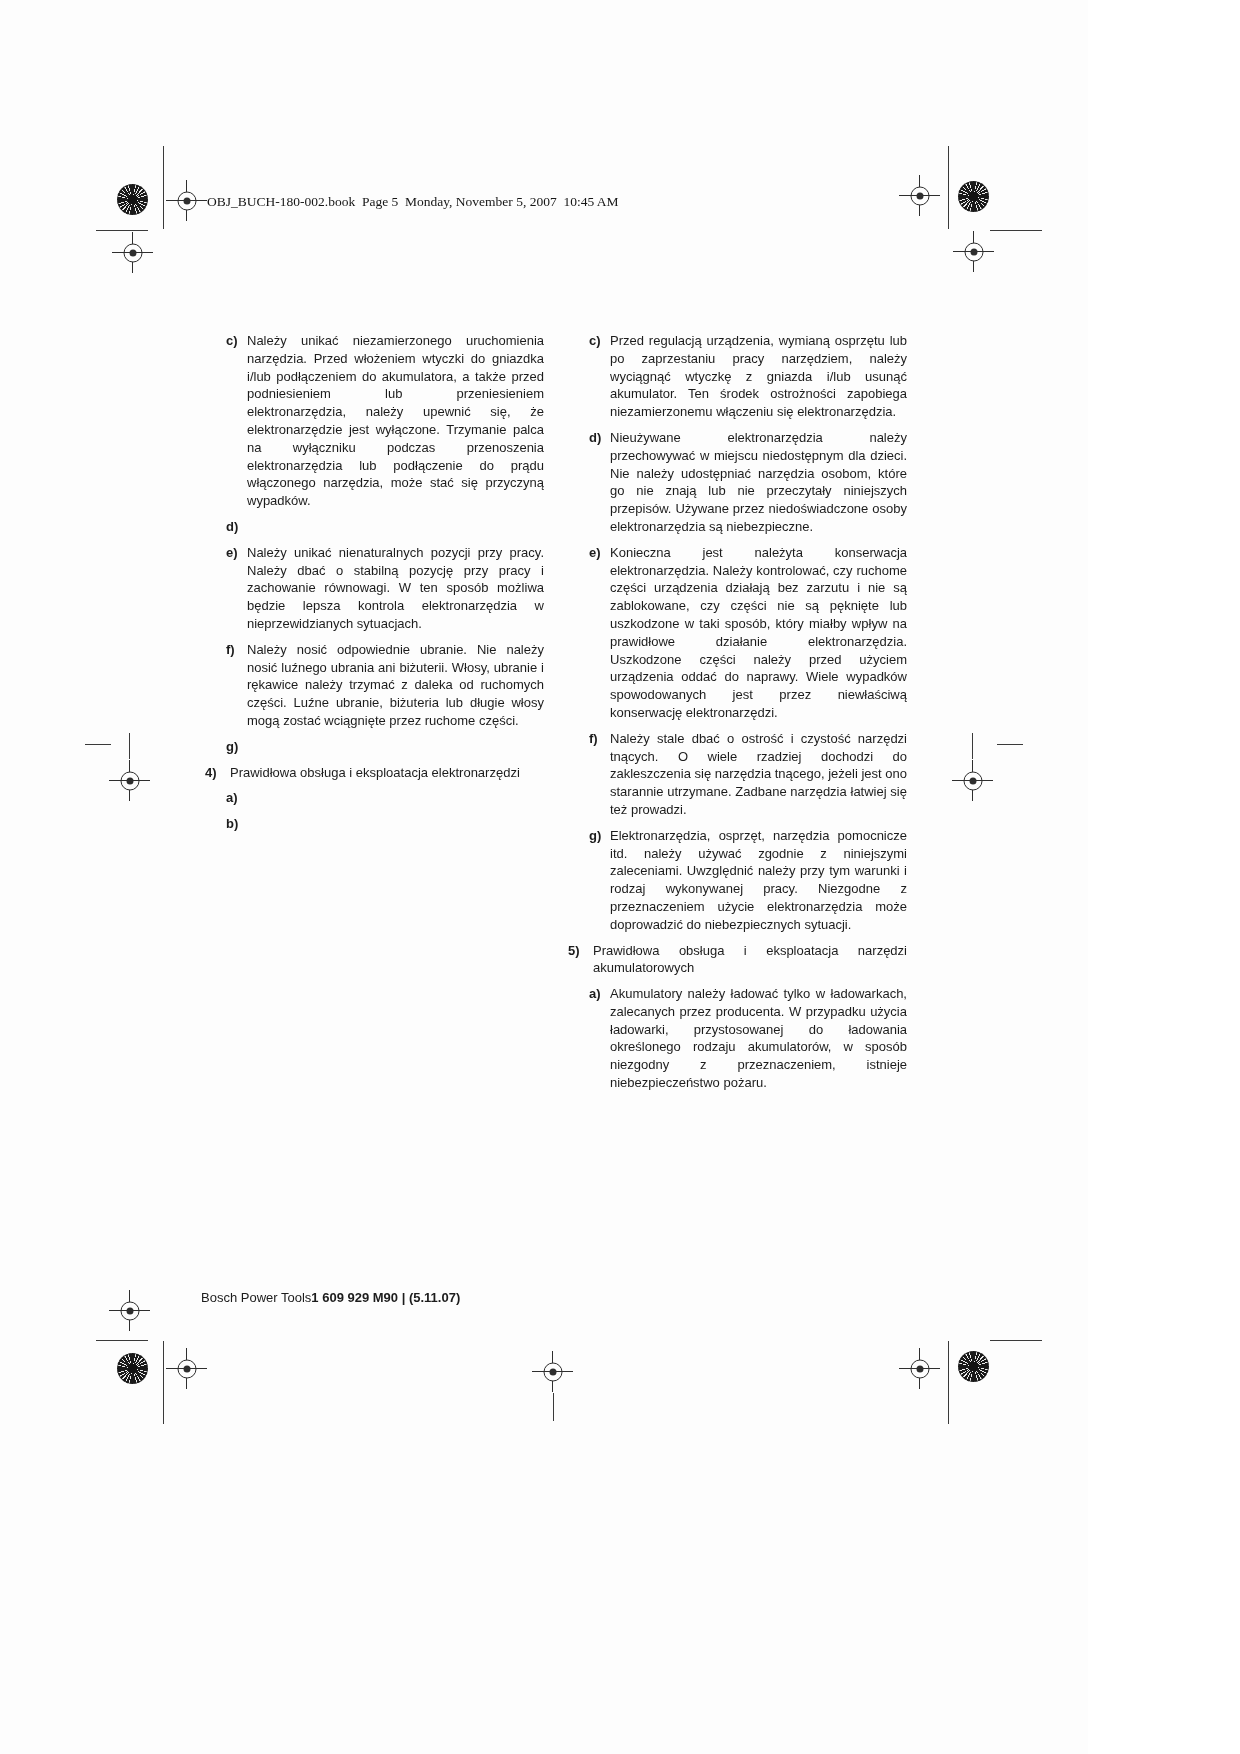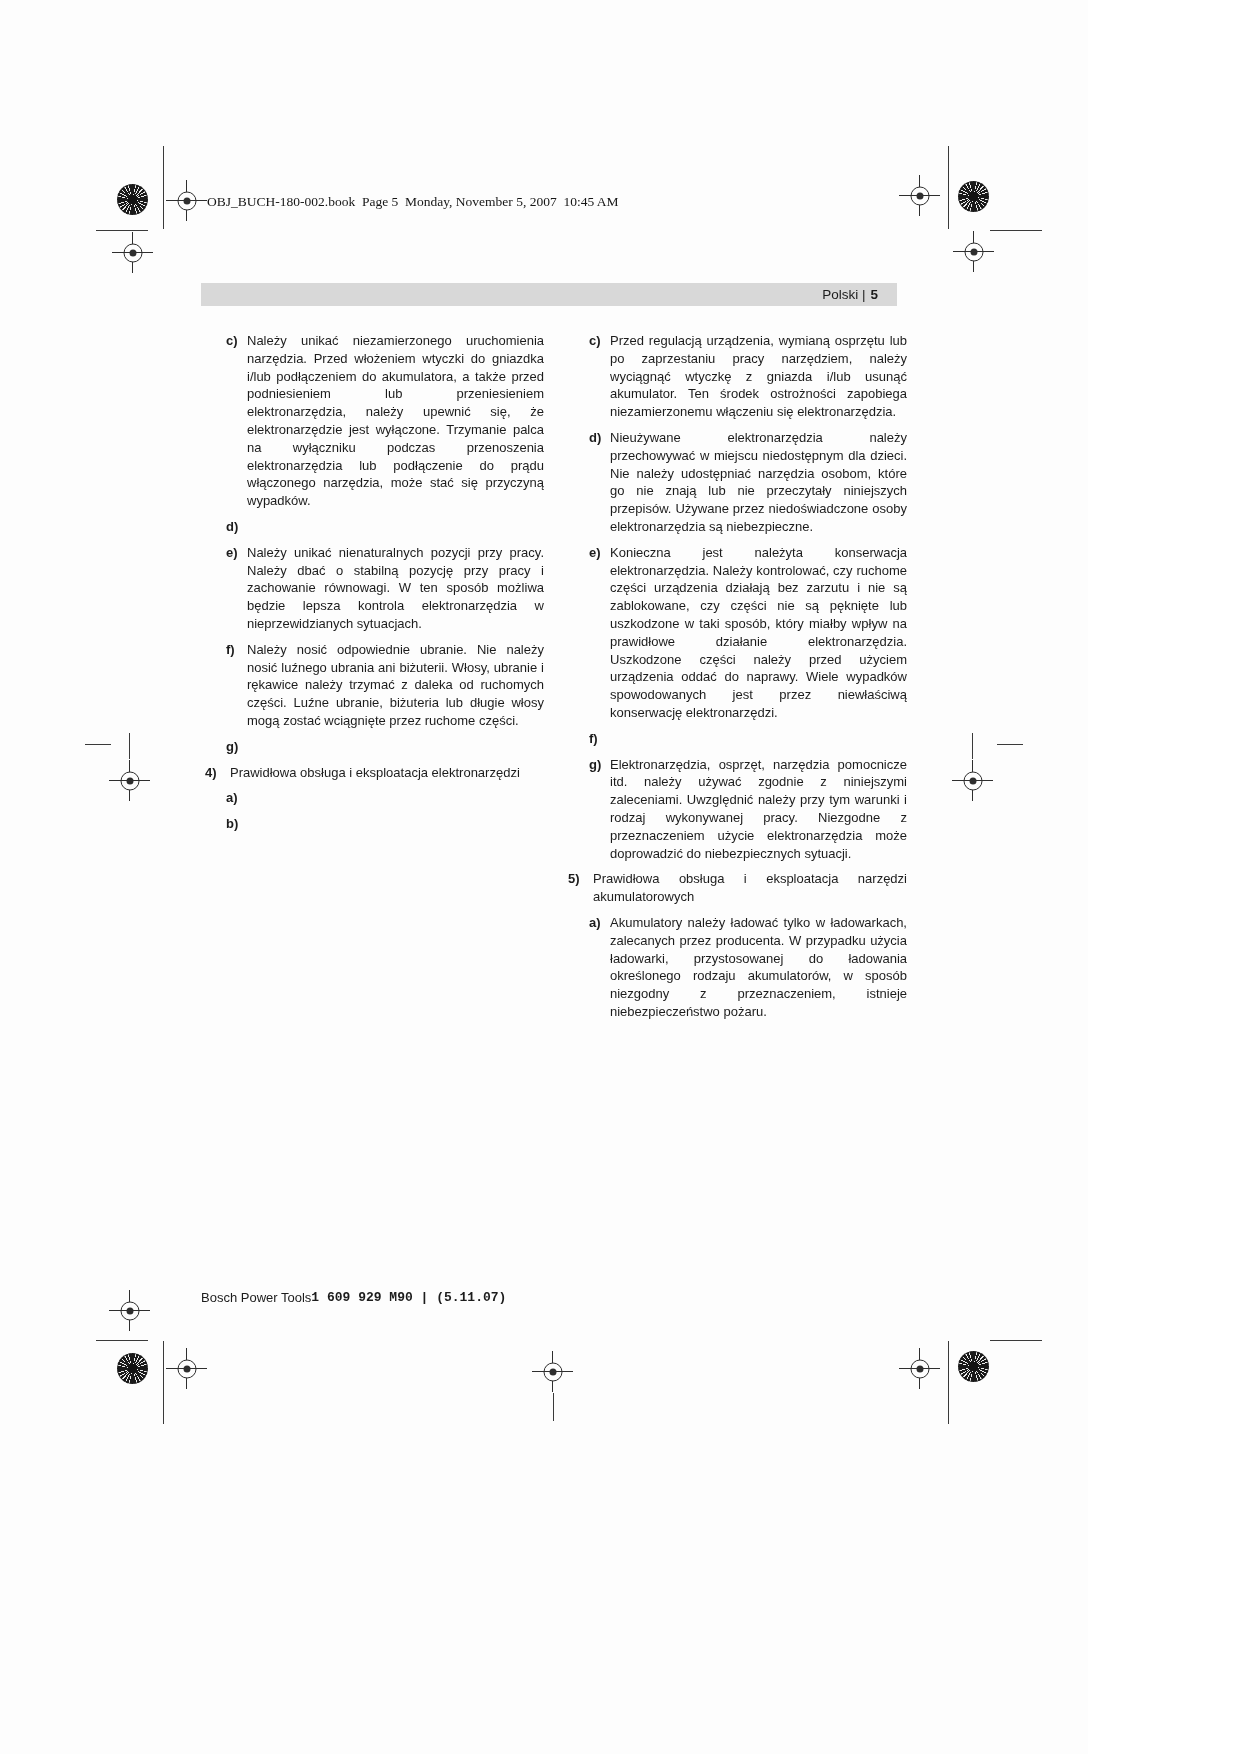--- a/index.html
+++ b/index.html
@@ -62,21 +62,21 @@
     display: flex; align-items: center; justify-content: flex-end;
     padding-right: 19px; font-size: 13.5px; color: #1c1c1c;
   }
   .lang-bar .page-num { font-weight: bold; margin-left: 5px; }
 
   .footer {
     position: absolute; left: 201px; top: 1290px; width: 700px;
     display: flex; justify-content: flex-start;
     font-size: 13px; color: #1c1c1c;
   }
-  .footer .right { font-weight: bold; font-family: Liberation Mono, monospace; }
+  .footer .right { font-weight: bold; }
 
   
   .col {
     position: absolute; top: 332px; width: 339px;
     font-size: 13px; line-height: 17.8px;
     text-align: justify; hyphens: auto; -webkit-hyphens: auto;
   }
   .col-left  { left: 205px; }
   .col-right { left: 568px; }
 
@@ -149,24 +149,20 @@
         <span class="dot"></span>
       </div>
     <div class="target" style="left:899px; top:1348px;">
         <span class="ring"></span>
         <span class="dot"></span>
       </div>
   </div>
 
   <div class="header-note">OBJ_BUCH-180-002.book  Page 5  Monday, November 5, 2007  10:45 AM</div>
 
-  <div class="lang-bar">
-    <span>Polski |</span>
-    <span class="page-num">5</span>
-  </div>
 
   <div class="col col-left">
 
     <div class="item letter">
       <span class="lbl">c)</span>
       <span class="txt"><b>Należy unikać niezamierzonego uruchomienia narzędzia. Przed włożeniem wtyczki do gniazdka i/lub podłączeniem do akumulatora, a także przed podniesieniem lub przeniesieniem elektronarzędzia, należy upewnić się, że elektronarzędzie jest wyłączone.</b><span> Trzymanie palca na wyłączniku podczas przenoszenia elektronarzędzia lub podłączenie do prądu włączonego narzędzia, może stać się przyczyną wypadków.</span></span>
     </div>
 
     <div class="item letter">
       <span class="lbl">d)</span>
@@ -213,20 +209,21 @@
       <span class="txt"><b>Nieużywane elektronarzędzia należy przechowywać w miejscu niedostępnym dla dzieci. Nie należy udostępniać narzędzia osobom, które go nie znają lub nie przeczytały niniejszych przepisów.</b><span> Używane przez niedoświadczone osoby elektronarzędzia są niebezpieczne.</span></span>
     </div>
 
     <div class="item letter">
       <span class="lbl">e)</span>
       <span class="txt"><b>Konieczna jest należyta konserwacja elektronarzędzia. Należy kontrolować, czy ruchome części urządzenia działają bez zarzutu i nie są zablokowane, czy części nie są pęknięte lub uszkodzone w taki sposób, który miałby wpływ na prawidłowe działanie elektronarzędzia. Uszkodzone części należy przed użyciem urządzenia oddać do naprawy.</b><span> Wiele wypadków spowodowanych jest przez niewłaściwą konserwację elektronarzędzi.</span></span>
     </div>
 
     <div class="item letter">
       <span class="lbl">f)</span>
+      <span class="txt"><b>Należy stale dbać o ostrość i czystość narzędzi tnących.</b><span> O wiele rzadziej dochodzi do zakleszczenia się narzędzia tnącego, jeżeli jest ono starannie utrzymane. Zadbane narzędzia łatwiej się też prowadzi.</span></span>
     </div>
 
     <div class="item letter">
       <span class="lbl">g)</span>
       <span class="txt"><b>Elektronarzędzia, osprzęt, narzędzia pomocnicze itd. należy używać zgodnie z niniejszymi zaleceniami. Uwzględnić należy przy tym warunki i rodzaj wykonywanej pracy.</b><span> Niezgodne z przeznaczeniem użycie elektronarzędzia może doprowadzić do niebezpiecznych sytuacji.</span></span>
     </div>
 
     <div class="item number">
       <span class="lbl">5)</span>
       <span class="txt"><b>Prawidłowa obsługa i eksploatacja narzędzi akumulatorowych</b></span>

